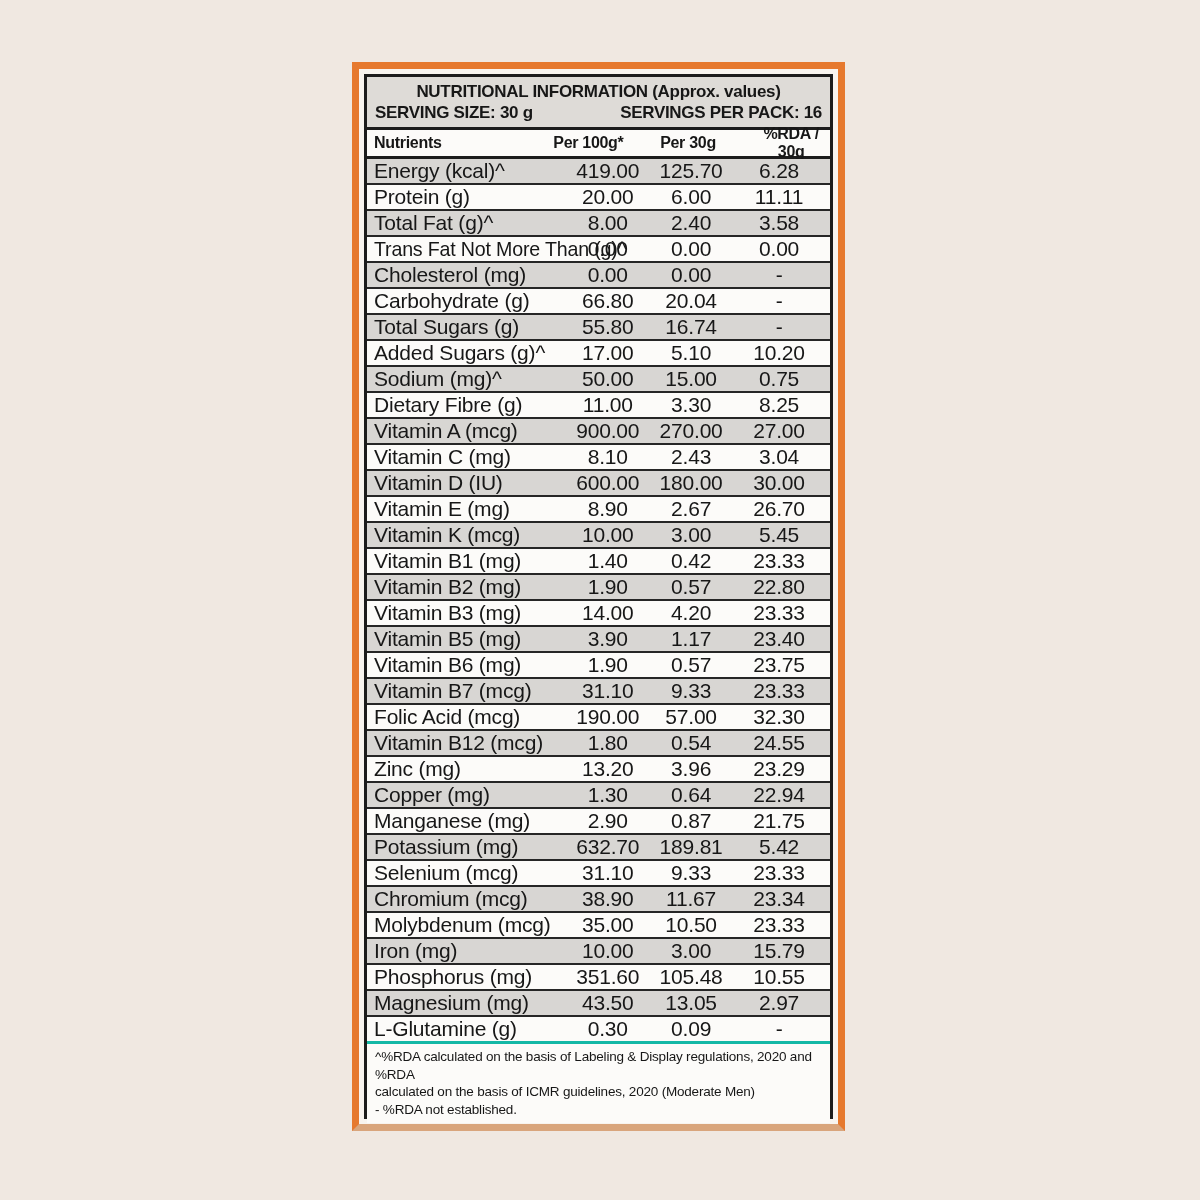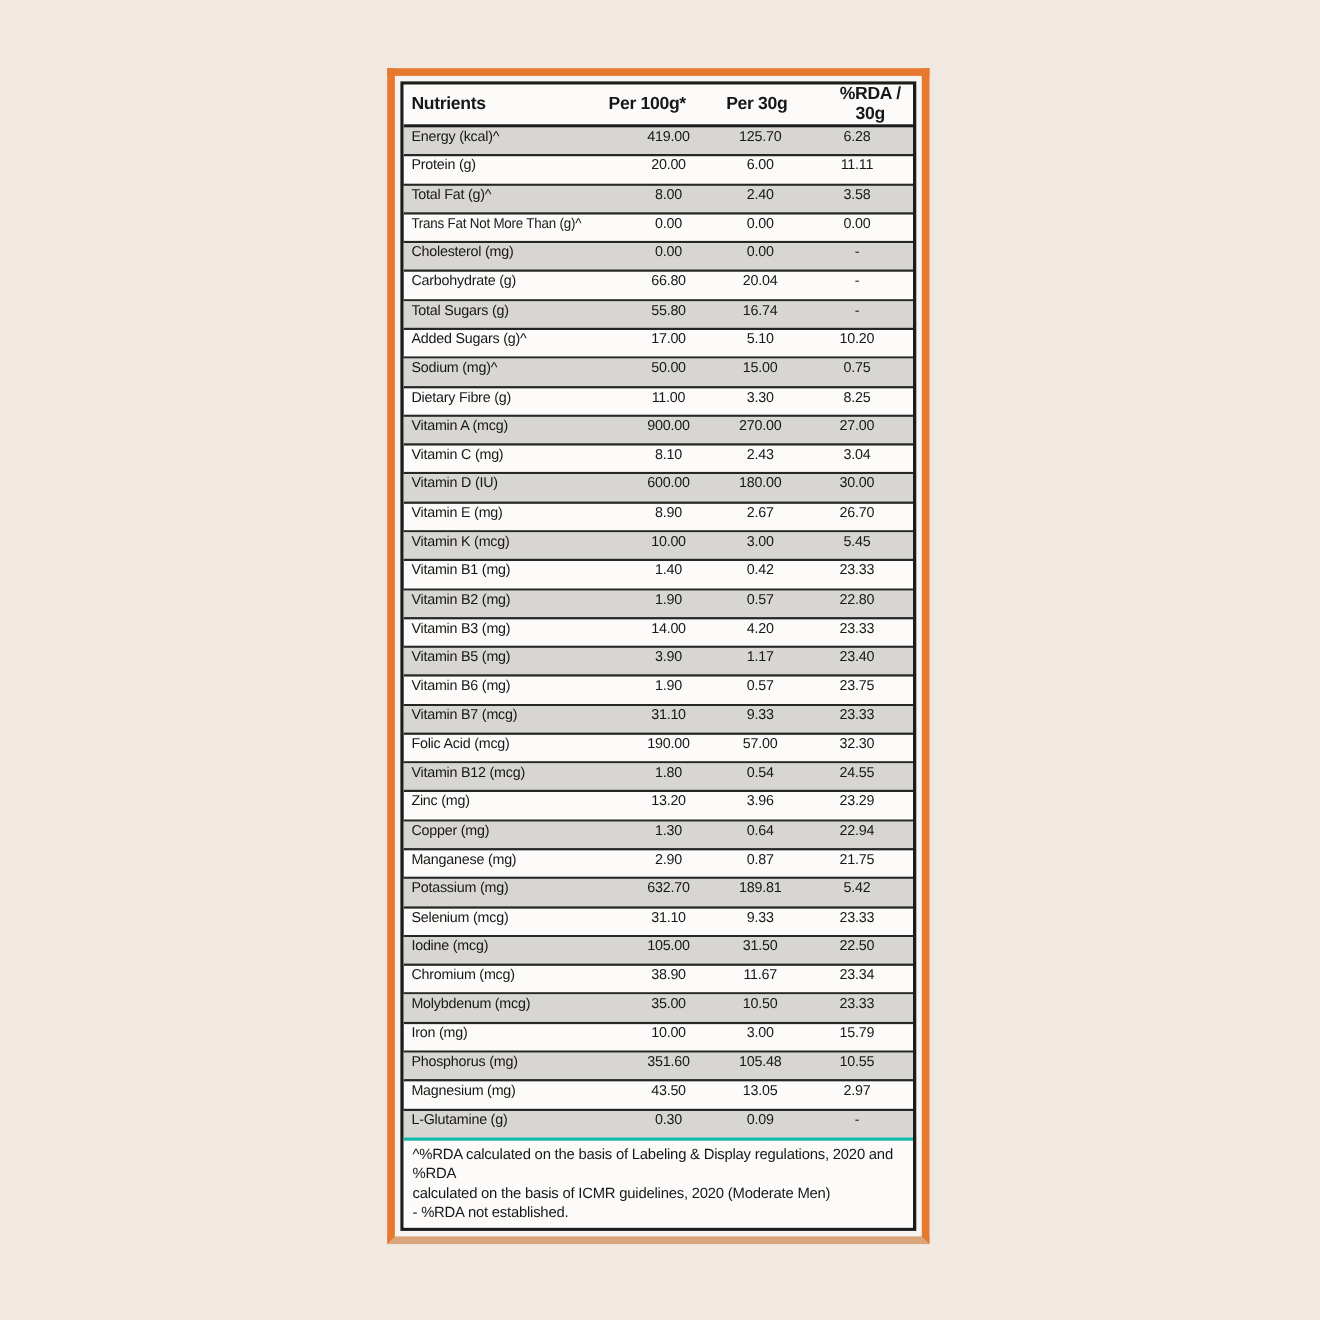--- a/index.html
+++ b/index.html
@@ -79,21 +79,21 @@
   .rows {
     flex: 1;
     display: flex;
     flex-direction: column;
   }
   .row {
     flex: 1;
     display: flex;
     align-items: flex-start;
     border-bottom: 2px solid #262626;
-    font-size: 13px;
+    font-size: 21px;
     letter-spacing: -0.2px;
   }
   .row:nth-child(odd) { background: #d8d6d3; }
   .row:last-child { border-bottom: none; }
   .lbl {
     display: inline-block;
     white-space: nowrap;
     transform-origin: left center;
   }
   .foot {
@@ -105,20 +105,27 @@
     background: #fcfbf9;
   }
 </style>
 </head>
 <body>
 
 <div class="page">
   <div class="frame">
     <div class="ntable">
 
+      <div class="head">
+        <div class="title">NUTRITIONAL INFORMATION (Approx. values)</div>
+        <div class="serving">
+          <span>SERVING SIZE: 30 g</span>
+          <span>SERVINGS PER PACK: 16</span>
+        </div>
+      </div>
 
       <div class="cols">
         <div>Nutrients</div>
         <div>Per 100g*</div>
         <div>Per 30g</div>
         <div>%RDA / 30g</div>
       </div>
 
       <div class="rows" id="rows">
   <div class="row">
@@ -311,26 +318,20 @@
     <div>5.42</div>
   </div>
 
   <div class="row">
     <div><span class="lbl">Selenium (mcg)</span></div>
     <div>31.10</div>
     <div>9.33</div>
     <div>23.33</div>
   </div>
 
-  <div class="row">
-    <div><span class="lbl">Iodine (mcg)</span></div>
-    <div>105.00</div>
-    <div>31.50</div>
-    <div>22.50</div>
-  </div>
 
   <div class="row">
     <div><span class="lbl">Chromium (mcg)</span></div>
     <div>38.90</div>
     <div>11.67</div>
     <div>23.34</div>
   </div>
 
   <div class="row">
     <div><span class="lbl">Molybdenum (mcg)</span></div>

